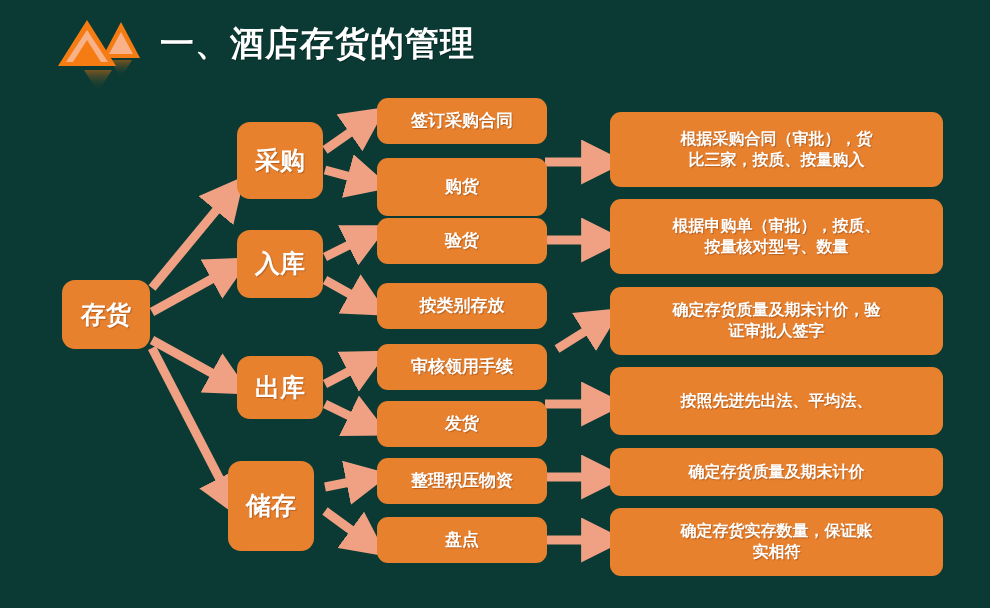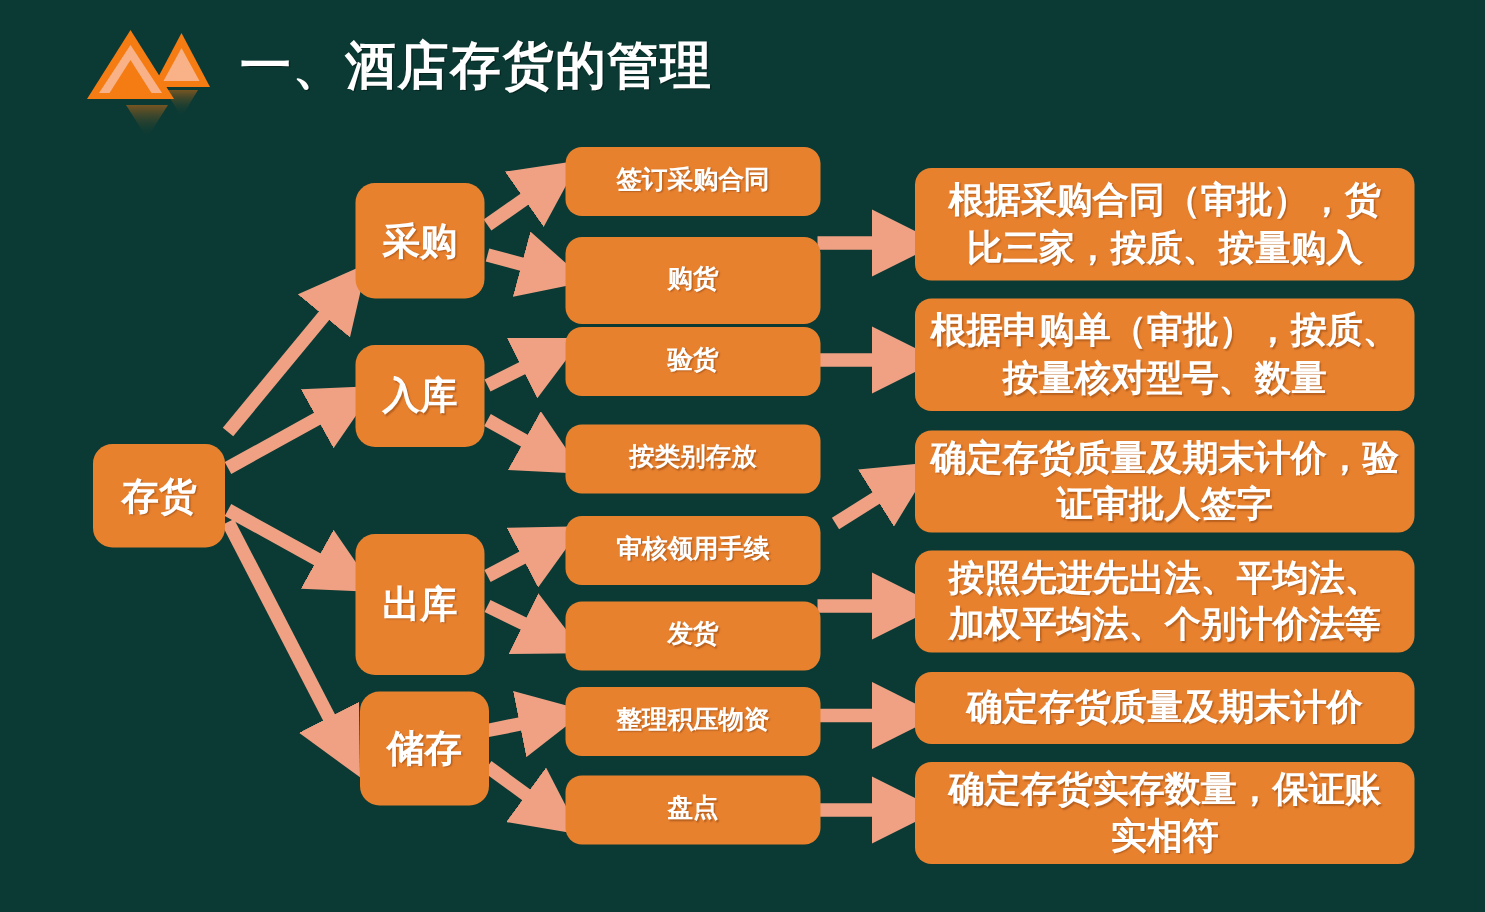--- a/index.html
+++ b/index.html
@@ -70,21 +70,21 @@
     justify-content: center;
     text-align: center;
     font-weight: bold;
     line-height: 1.25;
     text-shadow: 1px 1px 1px rgba(90,35,0,0.35);
     padding: 2px 8px;
   }
   .node.root      { font-size: 25px; border-radius: 13px; }
   .node.level2    { font-size: 25px; border-radius: 13px; }
   .node.level3    { font-size: 17px; border-radius: 11px; }
-  .node.detail    { font-size: 24px; border-radius: 11px; line-height: 1.3; }
+  .node.detail    { font-size: 16px; border-radius: 11px; line-height: 1.3; }
 </style>
 </head>
 <body>
 
 <div id="slide">
 
   <div id="header">
 
     <div id="logo">
       <svg width="100" height="80" viewBox="0 0 100 80">
@@ -141,26 +141,26 @@
 
         <path d="M513,162 L568,162"></path>
         <path d="M513,240 L568,240"></path>
         <path d="M525,349 L568,322"></path>
         <path d="M513,404 L568,404"></path>
         <path d="M513,477 L568,477"></path>
         <path d="M513,540 L568,540"></path>
       </g>
     </svg>
 
-    <div class="node root" style="left:30px; top:296px; width:88px; height:69px;">存货</div>
+    <div class="node root" style="left:30px; top:280px; width:88px; height:69px;">存货</div>
 
     <div class="node level2" style="left:205px; top:122px; width:86px; height:77px;">采购</div>
     <div class="node level2" style="left:205px; top:230px; width:86px; height:68px;">入库</div>
-    <div class="node level2" style="left:205px; top:356px; width:86px; height:94px;">出库</div>
-    <div class="node level2" style="left:208px; top:461px; width:86px; height:76px;">储存</div>
+    <div class="node level2" style="left:205px; top:356px; width:86px; height:63px;">出库</div>
+    <div class="node level2" style="left:196px; top:461px; width:86px; height:90px;">储存</div>
 
     <div class="node level3" style="left:345px; top:98px; width:170px; height:46px;">签订采购合同</div>
     <div class="node level3" style="left:345px; top:158px; width:170px; height:58px;">购货</div>
     <div class="node level3" style="left:345px; top:218px; width:170px; height:46px;">验货</div>
     <div class="node level3" style="left:345px; top:283px; width:170px; height:46px;">按类别存放</div>
     <div class="node level3" style="left:345px; top:344px; width:170px; height:46px;">审核领用手续</div>
     <div class="node level3" style="left:345px; top:401px; width:170px; height:46px;">发货</div>
     <div class="node level3" style="left:345px; top:458px; width:170px; height:46px;">整理积压物资</div>
     <div class="node level3" style="left:345px; top:517px; width:170px; height:46px;">盘点</div>
 
@@ -174,21 +174,20 @@
       <span>按量核对型号、数量</span>
     </div>
 
     <div class="node detail" style="left:578px; top:287px; width:333px; height:68px; flex-direction:column;">
       <span>确定存货质量及期末计价，验</span>
       <span>证审批人签字</span>
     </div>
 
     <div class="node detail" style="left:578px; top:367px; width:333px; height:68px; flex-direction:column;">
       <span>按照先进先出法、平均法、</span>
-      <span>加权平均法、个别计价法等</span>
     </div>
 
     <div class="node detail" style="left:578px; top:448px; width:333px; height:48px; flex-direction:column;">
       <span>确定存货质量及期末计价</span>
     </div>
 
     <div class="node detail" style="left:578px; top:508px; width:333px; height:68px; flex-direction:column;">
       <span>确定存货实存数量，保证账</span>
       <span>实相符</span>
     </div>

